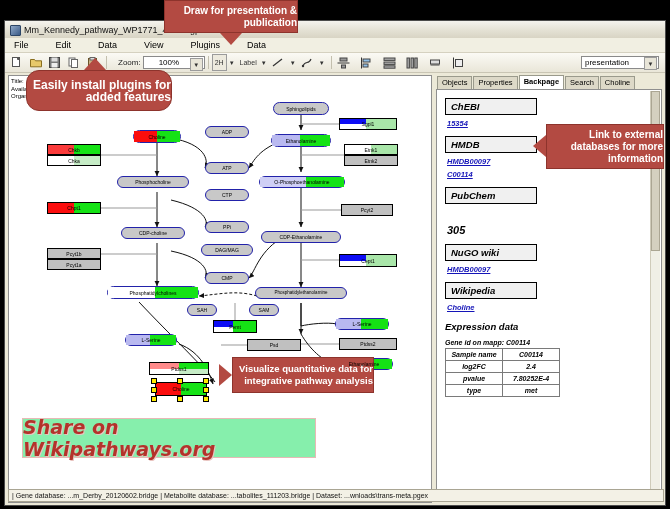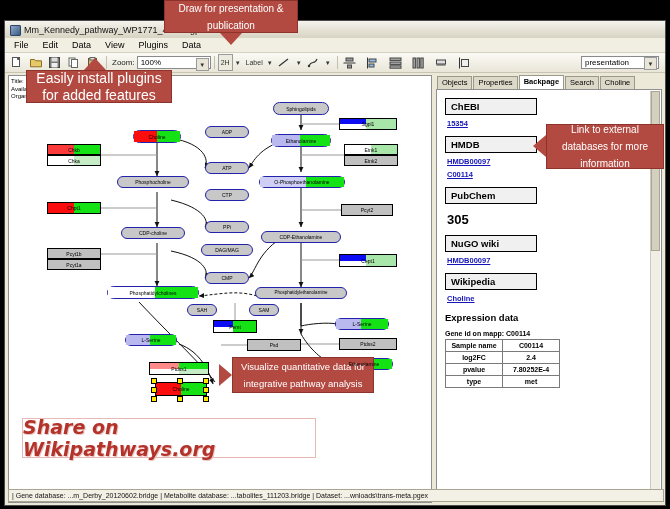--- a/index.html
+++ b/index.html
@@ -12,32 +12,32 @@
 
   .titlebar{position:absolute;left:0;top:0;width:100%;height:17px;
     background:linear-gradient(180deg,#f4f3ee 0%,#e4e1d4 55%,#d8d4c4 100%);
     border-bottom:1px solid #b5b1a0;display:flex;align-items:center;font-size:9px;color:#111;}
   .titlebar .tbicon{width:11px;height:11px;margin:0 4px 0 4px;flex:0 0 auto;position:relative;}
   .titlebar .tbicon:before{content:"";position:absolute;left:1px;top:1px;width:9px;height:9px;
     background:linear-gradient(135deg,#8fa8c8,#3a5a86);border:1px solid #2c4566;border-radius:1px;}
   .titlebar .ttl{white-space:nowrap;overflow:hidden;font-size:9px;}
 
   .menubar{position:absolute;left:0;top:17px;width:100%;height:15px;background:#f1efe2;
-    border-bottom:1px solid #d5d1c0;display:flex;align-items:center;gap:4px;padding-left:4px;box-sizing:border-box;}
+    border-bottom:1px solid #d5d1c0;display:flex;align-items:center;gap:17px;padding-left:4px;box-sizing:border-box;}
   .menubar span{font-size:9px;color:#000;padding:1px 5px;cursor:default;}
 
   .toolbar{position:absolute;left:0;top:32px;width:100%;height:20px;
     background:linear-gradient(180deg,#fbfaf5,#e9e6d8);border-bottom:1px solid #c9c5b4;
     display:flex;align-items:center;padding-left:3px;box-sizing:border-box;}
   .tbbtn{width:15px;height:15px;margin-right:2px;position:relative;border:1px solid transparent;
     display:flex;align-items:center;justify-content:center;font-size:9px;color:#444;}
   .tbsep{width:1px;height:13px;background:#c3bfae;margin:0 3px;}
-  .zoomlbl{font-size:8px;color:#222;margin:0 2px 0 2px;}
-  .zoombox{width:74px;height:13px;border:1px solid #8a8a8a;background:#fff;font-size:8px;
-    display:flex;align-items:center;padding-left:3px;box-sizing:border-box;position:relative;color:#000;}
+  .zoomlbl{font-size:8px;color:#222;margin:0 2px 0 8px;}
+  .zoombox{width:62px;height:13px;border:1px solid #8a8a8a;background:#fff;font-size:8px;
+    display:flex;align-items:center;padding-left:15px;box-sizing:border-box;position:relative;color:#000;}
   .zoombox .caret{position:absolute;right:1px;top:1px;width:11px;height:11px;background:#e8e5d8;
     border:1px solid #9b9b9b;display:flex;align-items:center;justify-content:center;font-size:6px;color:#333;}
   .tbwide{height:15px;border:1px solid #9b9b9b;background:#edeade;display:flex;align-items:center;
     padding:0 2px;font-size:7px;color:#333;margin-right:1px;}
   .tbdd{font-size:6px;color:#333;margin:0 3px 0 1px;}
 
   
   .viscombo{position:absolute;right:6px;top:35px;width:78px;height:13px;border:1px solid #8a8a8a;
     background:#fff;font-size:8px;display:flex;align-items:center;padding-left:3px;box-sizing:border-box;color:#000;}
   .viscombo .caret{position:absolute;right:1px;top:0px;width:11px;height:11px;background:#e8e5d8;
@@ -50,25 +50,25 @@
 
   
   .rpanel{position:absolute;left:429px;top:54px;width:230px;height:428px;background:#ece9d8;}
   .tabs{position:absolute;left:0;top:0;width:100%;height:14px;display:flex;align-items:flex-end;
     padding-left:3px;box-sizing:border-box;}
   .tab{font-size:7.5px;padding:1px 4px 1px 4px;border:1px solid #9a9a8c;border-bottom:none;
     background:#ddd9c8;margin-right:1px;color:#000;line-height:10px;}
   .tab.active{background:#fff;font-weight:bold;padding-bottom:2px;}
   .rbody{position:absolute;left:2px;top:14px;width:226px;height:412px;background:#fff;
     border:1px solid #8f8f8f;box-sizing:border-box;overflow:hidden;}
-  .rinner{position:absolute;left:8px;top:4px;right:6px;}
+  .rinner{position:absolute;left:8px;top:4px;right:6px;font-style:italic;}
   .dbhead{display:inline-block;min-width:80px;border:1px solid #000;background:#f0f0f0;
     font-size:9.5px;font-weight:bold;padding:2px 5px;color:#000;margin-top:6px;}
   .dblink{display:block;font-size:7.5px;color:#1414b8;text-decoration:underline;margin:4px 0 2px 2px;font-weight:bold;}
-  .dbplain{display:block;font-size:13px;color:#000;margin:8px 0 2px 2px;font-weight:bold;}
+  .dbplain{display:block;font-size:11px;color:#000;margin:20px 0 2px 2px;font-weight:bold;}
   .exprhead{font-size:9.5px;font-weight:bold;color:#000;margin-top:9px;display:block;}
   .geneid{font-size:7px;font-weight:bold;color:#000;margin:7px 0 2px 0;display:block;}
   table.expr{border-collapse:collapse;font-size:7px;font-weight:bold;color:#000;}
   table.expr td{border:1px solid #7a7a7a;padding:2px 4px;text-align:center;min-width:48px;}
   .scrollbar{position:absolute;right:1px;top:1px;width:9px;bottom:1px;background:#f0efe6;border-left:1px solid #cfcbba;}
   .scrollbar .thumb{position:absolute;left:0;top:0;width:9px;height:160px;background:#d4d0bf;border:1px solid #aba693;box-sizing:border-box;}
 
   
   .statusbar{position:absolute;left:3px;bottom:3px;width:656px;height:13px;background:#f3f1e6;
     border:1px solid #a9a593;box-sizing:border-box;display:flex;align-items:center;
@@ -79,33 +79,33 @@
     font-size:5px;color:#000;text-align:center;line-height:6px;}
   .metab{border:1px solid #2222aa;border-radius:8px;background:#c8c8c8;}
   .gene{border:1px solid #000;background:#c0c0c0;}
   .lbl{position:relative;z-index:3;font-size:5px;}
   .hsplit{position:absolute;left:0;top:0;width:100%;height:100%;display:flex;overflow:hidden;}
   .hsplit>div{height:100%;}
   svg.edges{position:absolute;left:0;top:0;width:424px;height:428px;pointer-events:none;}
   .handles span{position:absolute;width:4px;height:4px;background:#ffea00;border:1px solid #000;}
 
   
-  .callout{position:absolute;background:#b34a42;color:#fff;font-weight:normal;text-align:center;
+  .callout{position:absolute;background:#b34a42;color:#fff;font-weight:bold;text-align:right;
     display:flex;align-items:center;justify-content:center;border:1px solid #8d332c;
-    line-height:17px;box-sizing:border-box;}
+    line-height:12px;box-sizing:border-box;}
   .arrow-down{position:absolute;width:0;height:0;border-left:11px solid transparent;
     border-right:11px solid transparent;border-top:12px solid #b34a42;}
   .arrow-up{position:absolute;width:0;height:0;border-left:11px solid transparent;
     border-right:11px solid transparent;border-bottom:12px solid #b34a42;}
   .arrow-left{position:absolute;width:0;height:0;border-top:11px solid transparent;
     border-bottom:11px solid transparent;border-right:13px solid #b34a42;}
   .arrow-right{position:absolute;width:0;height:0;border-top:11px solid transparent;
     border-bottom:11px solid transparent;border-left:13px solid #b34a42;}
 
-  .sharebox{position:absolute;left:22px;top:418px;width:292px;height:38px;background:#ffffff;
+  .sharebox{position:absolute;left:22px;top:418px;width:292px;height:38px;background:#86efac;
     border:1px solid #e7b9b5;display:flex;align-items:center;justify-content:center;}
   .sharebox span{font-size:19px;font-weight:bold;font-style:italic;color:#b3332b;
     text-shadow:1px 1px 0 #e9c4c0;font-family:"DejaVu Sans",sans-serif;}
 </style>
 </head>
 <body>
 
 <div id="root">
 
   <div class="app">
@@ -557,21 +557,21 @@
     <div class="statusbar">
       <span>| Gene database: ...m_Derby_20120602.bridge | Metabolite database: ...tabolites_111203.bridge | Dataset: ...wnloads\trans-meta.pgex</span>
     </div>
   </div>
 
   <div class="callout" style="left:164px;top:0px;width:134px;height:33px;font-size:10px;">
     <span>Draw for presentation &amp; publication</span>
   </div>
   <div class="arrow-down" style="left:220px;top:33px;"></div>
 
-  <div class="callout" style="left:26px;top:70px;width:146px;height:33px;font-size:14px;">
+  <div class="callout" style="left:26px;top:70px;width:146px;height:41px;font-size:12px;border-radius:13px;">
     <span>Easily install plugins for added features</span>
   </div>
   <div class="arrow-up" style="left:84px;top:58px;"></div>
 
   <div class="callout" style="left:546px;top:124px;width:118px;height:45px;font-size:10px;">
     <span>Link  to external databases  for more information</span>
   </div>
   <div class="arrow-left" style="left:533px;top:135px;"></div>
 
   <div class="callout" style="left:232px;top:357px;width:142px;height:36px;font-size:9.5px;">

